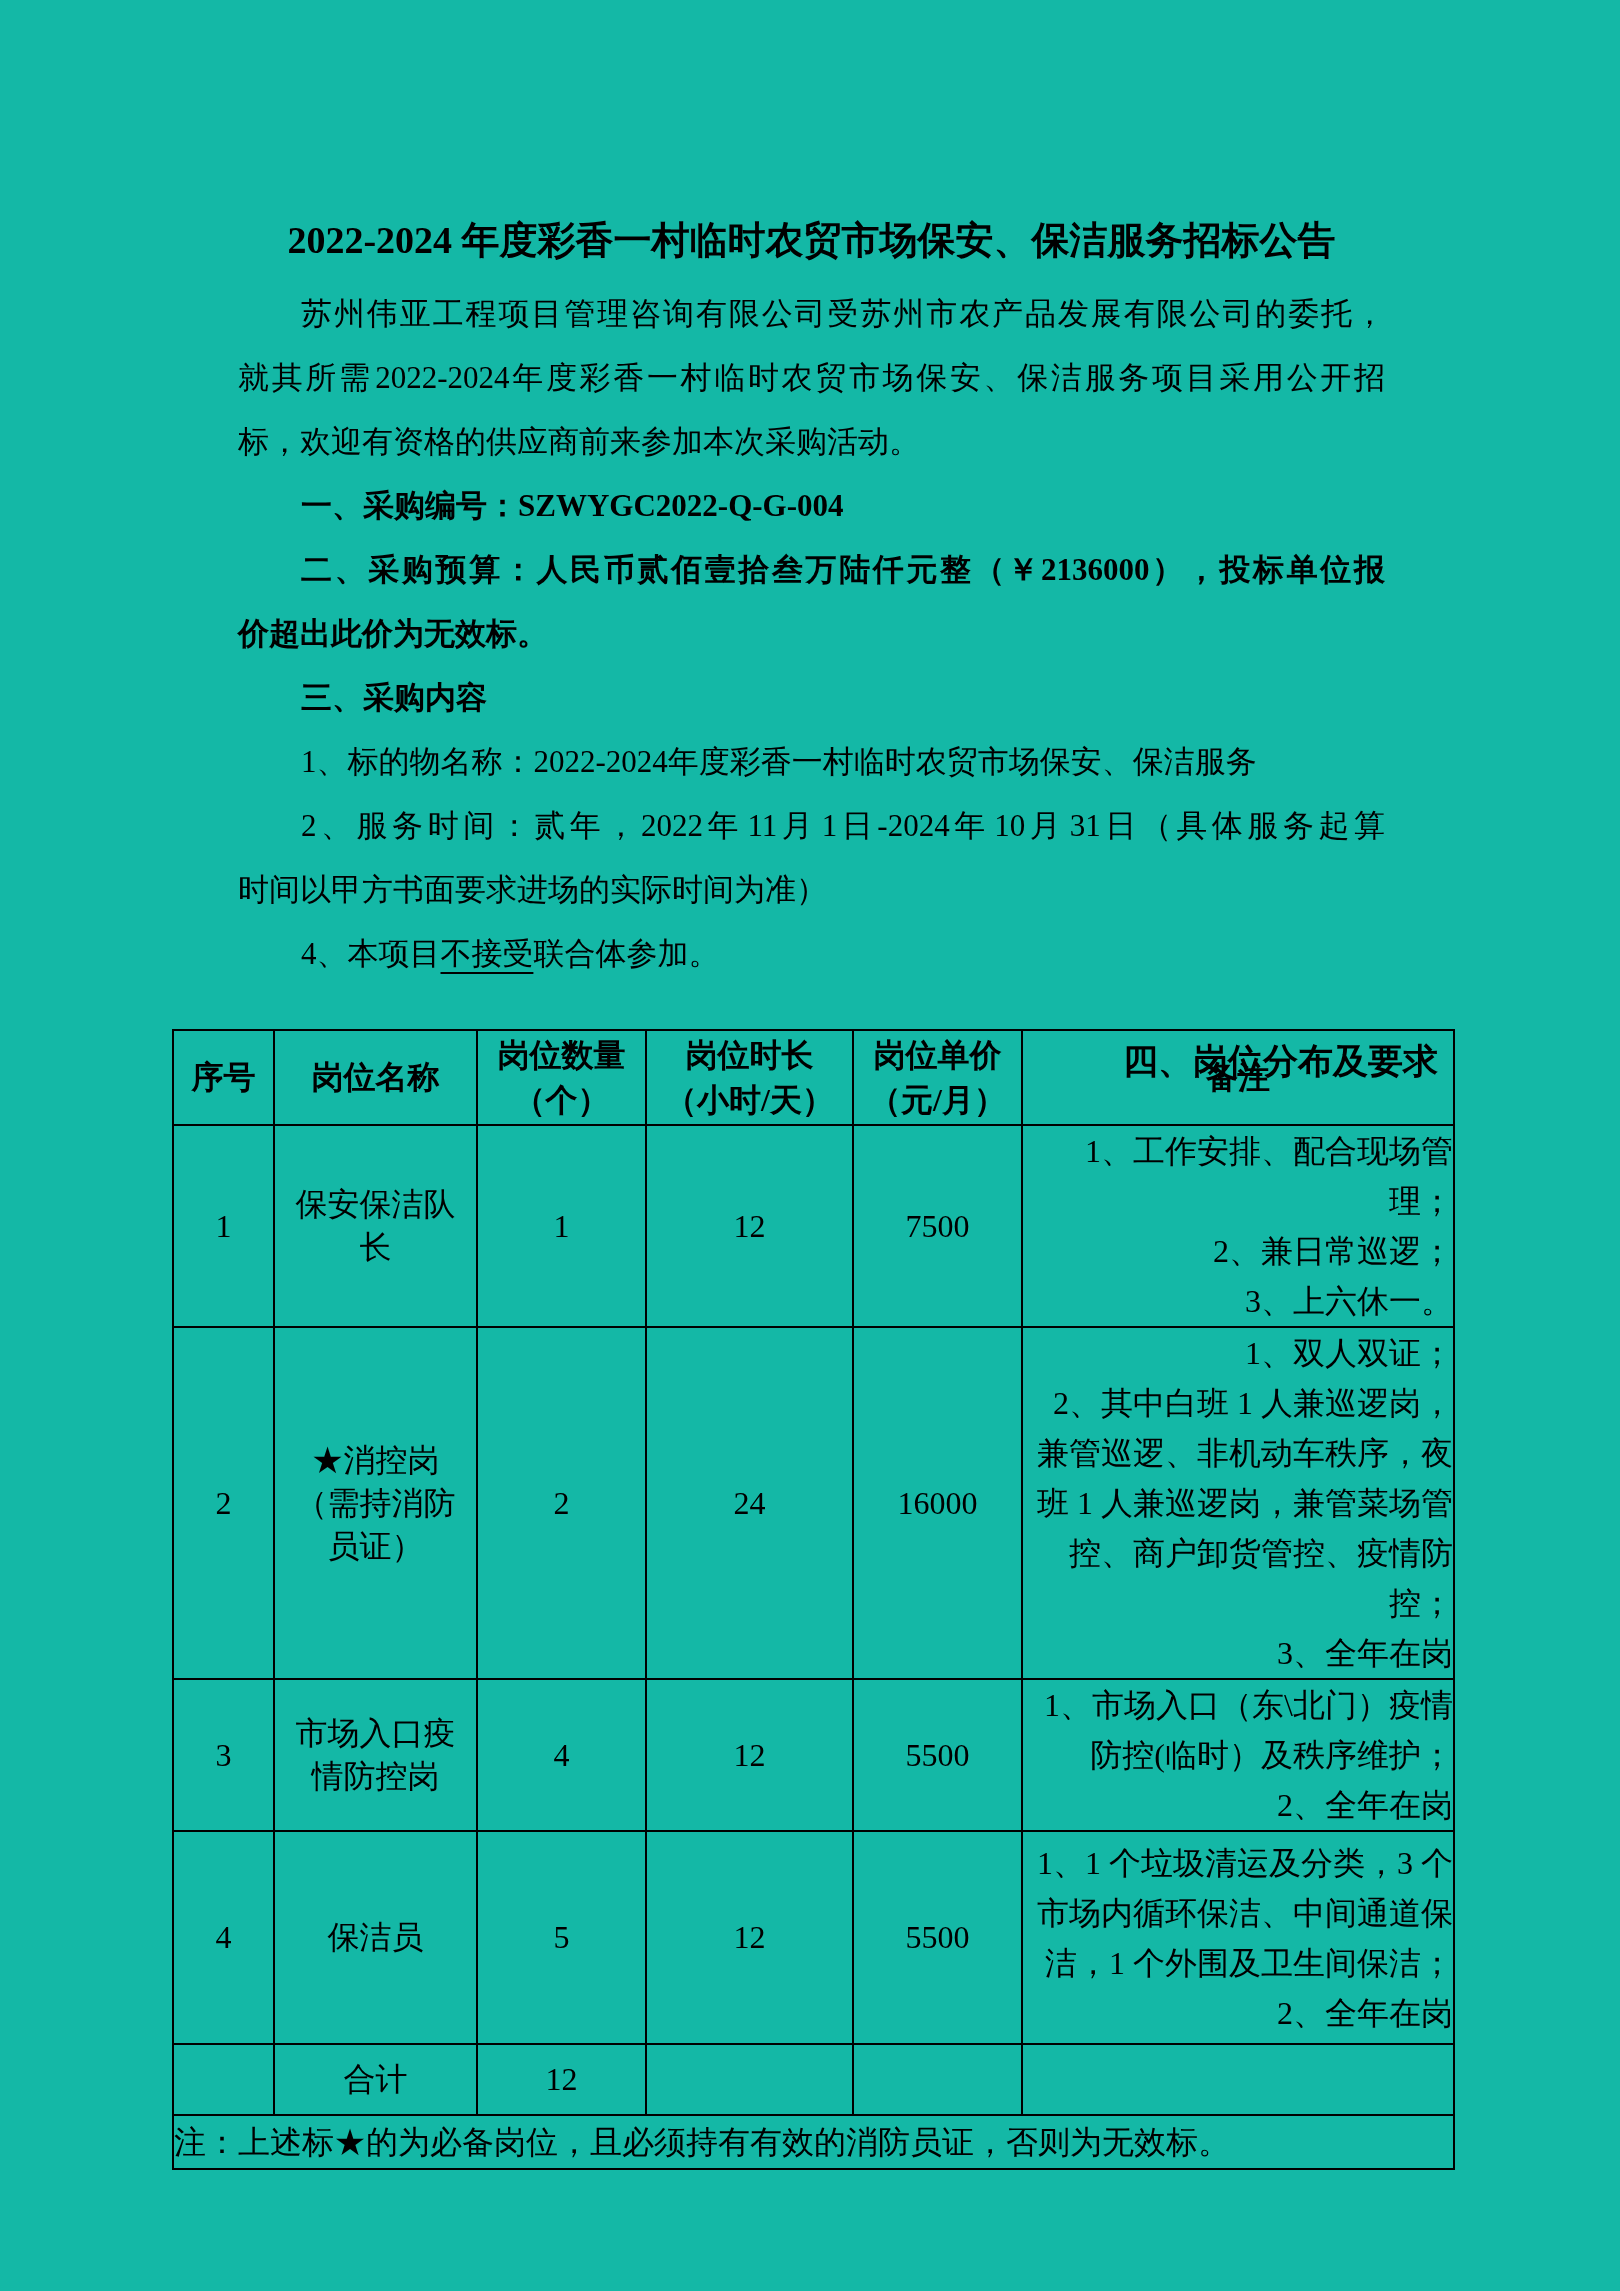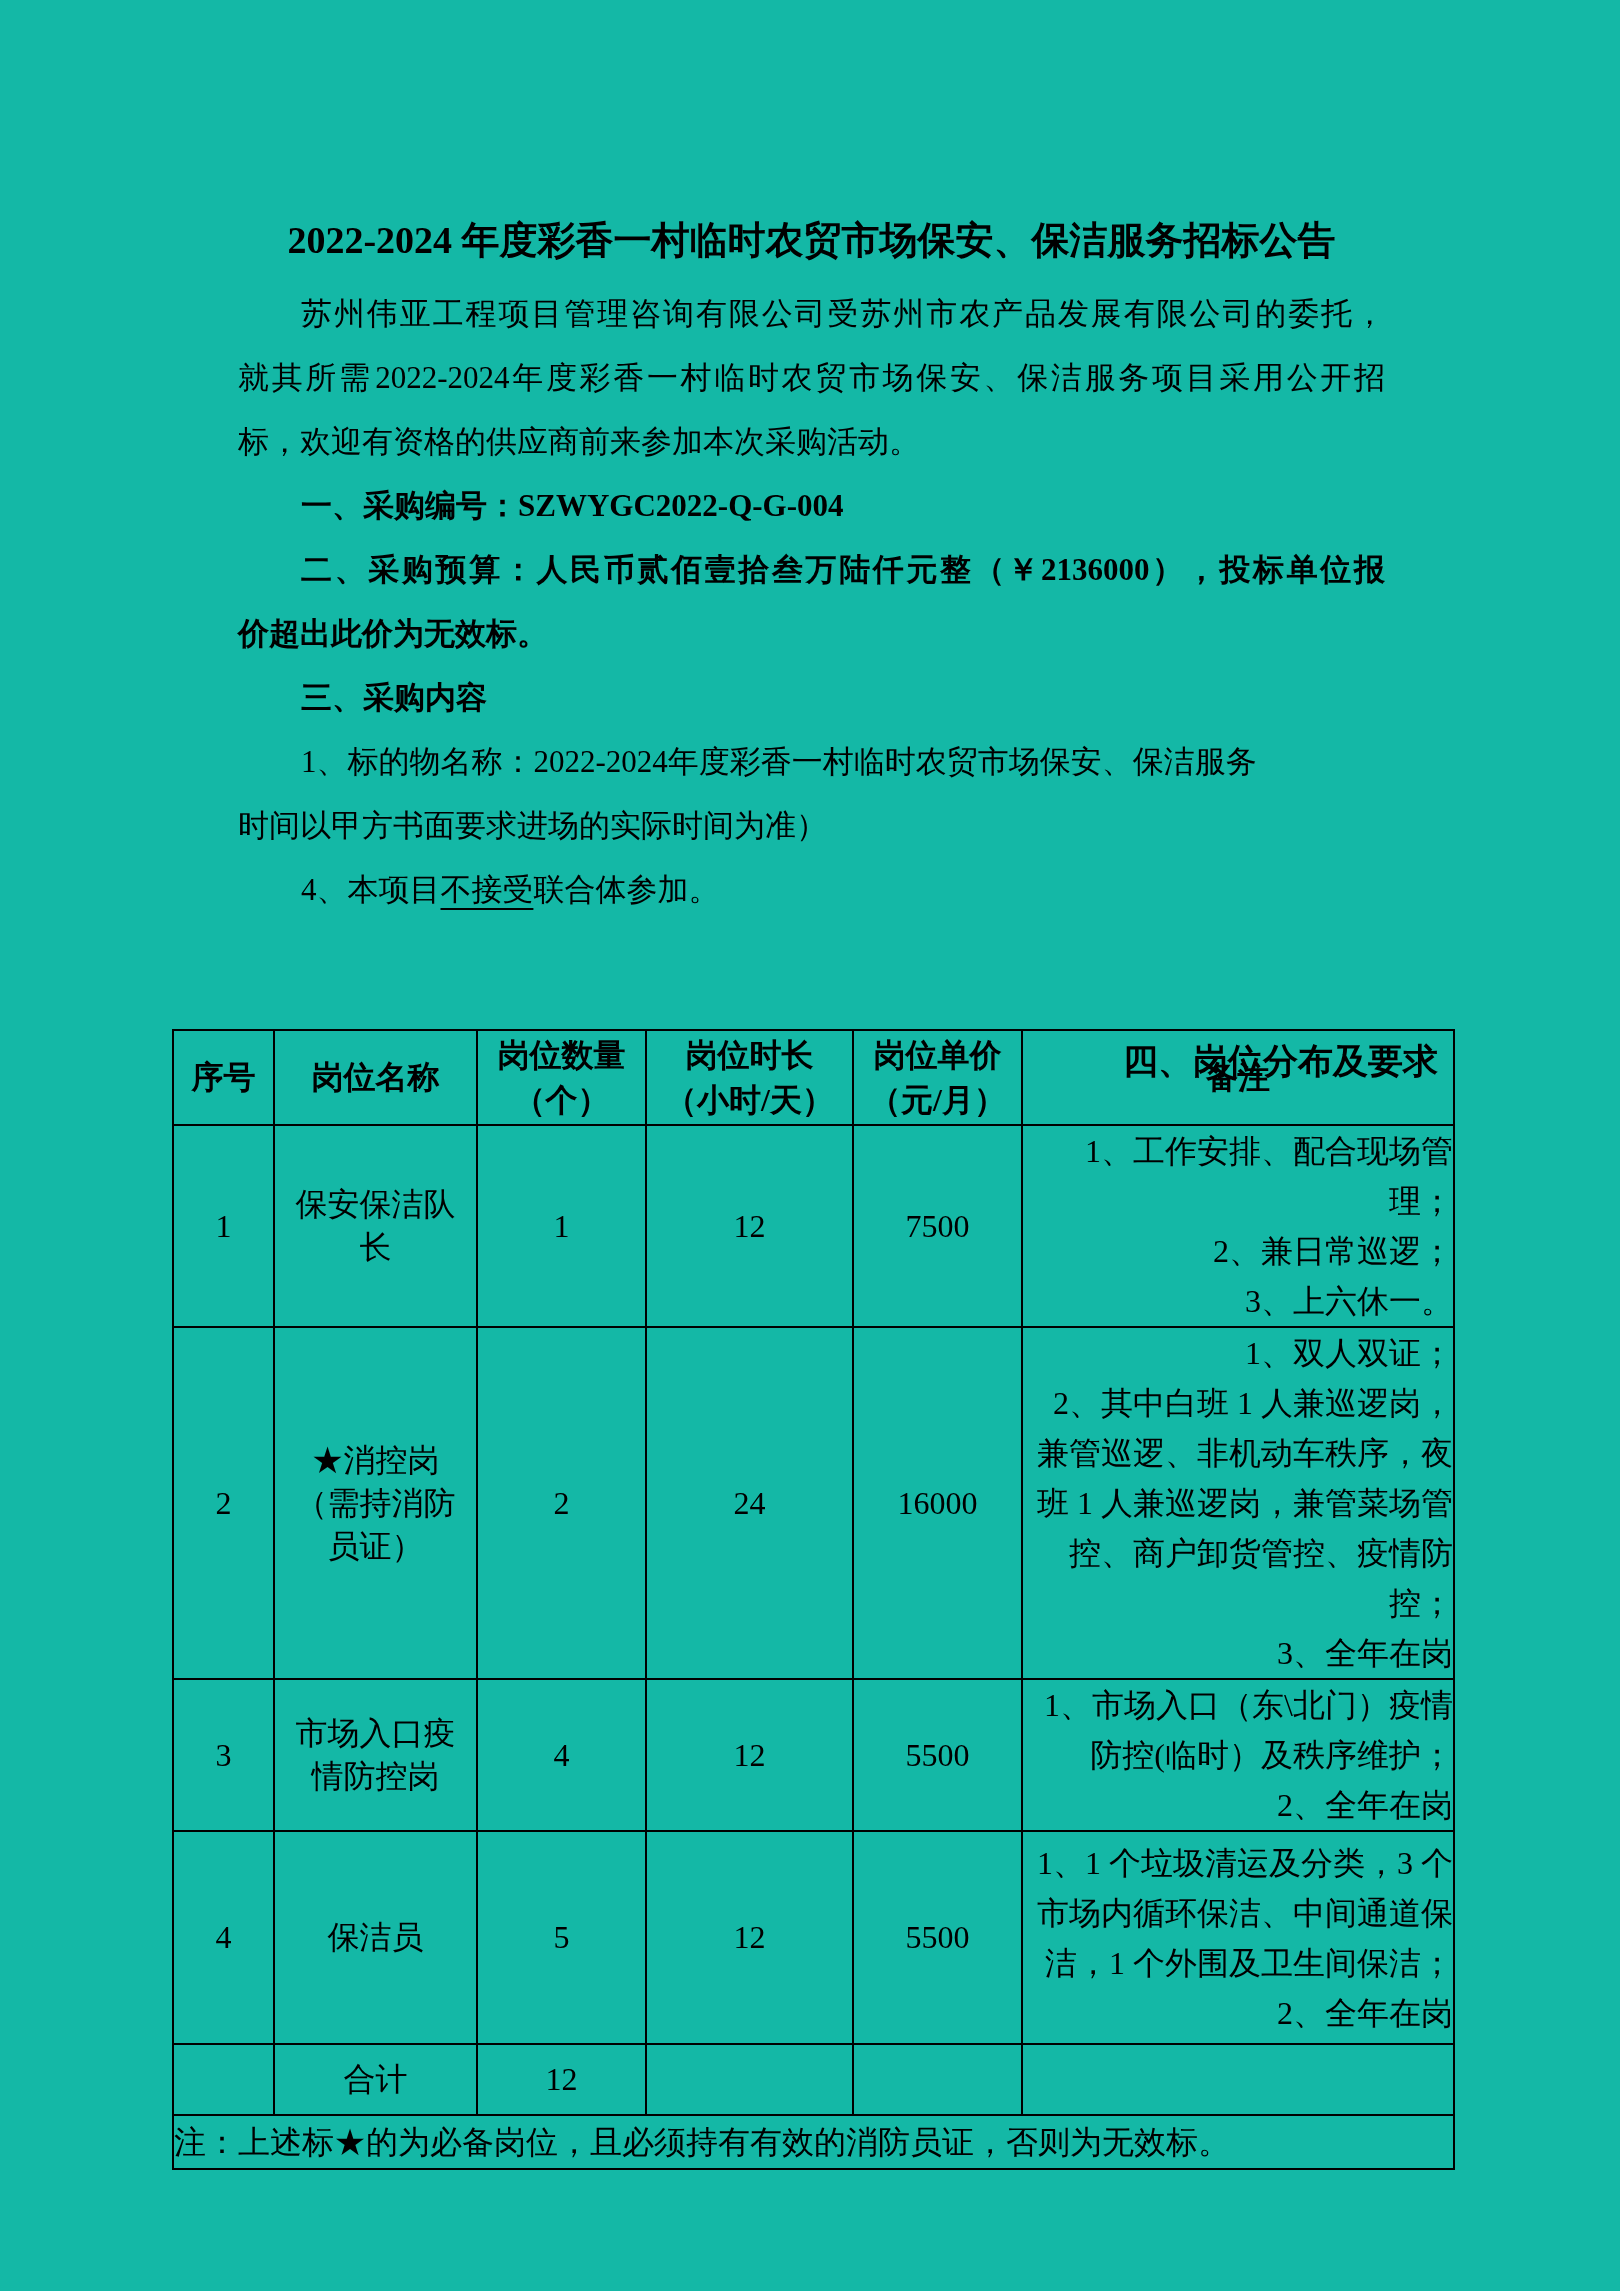--- a/index.html
+++ b/index.html
@@ -106,20 +106,21 @@
 
   <div class="body-lines">
     <div class="line ind jst">苏州伟亚工程项目管理咨询有限公司受苏州市农产品发展有限公司的委托，</div>
     <div class="line jst">就其所需 2022-2024 年度彩香一村临时农贸市场保安、保洁服务项目采用公开招</div>
     <div class="line">标，欢迎有资格的供应商前来参加本次采购活动。</div>
     <div class="line ind b">一、采购编号：SZWYGC2022-Q-G-004</div>
     <div class="line ind b jst">二、采购预算：人民币贰佰壹拾叁万陆仟元整（￥2136000），投标单位报</div>
     <div class="line b">价超出此价为无效标。</div>
     <div class="line ind b">三、采购内容</div>
     <div class="line ind">1、标的物名称：2022-2024 年度彩香一村临时农贸市场保安、保洁服务</div>
+    <div class="line ind jst">2、服务时间：贰年，2022 年 11 月 1 日-2024 年 10 月 31 日（具体服务起算</div>
     <div class="line">时间以甲方书面要求进场的实际时间为准）</div>
     <div class="line ind">
       <span>4、本项目</span><span class="u">&nbsp;不接受&nbsp;</span><span>联合体参加。</span>
     </div>
   </div>
 
   <div class="sec4">四、岗位分布及要求</div>
 
   <table class="jobs">
     <colgroup>

